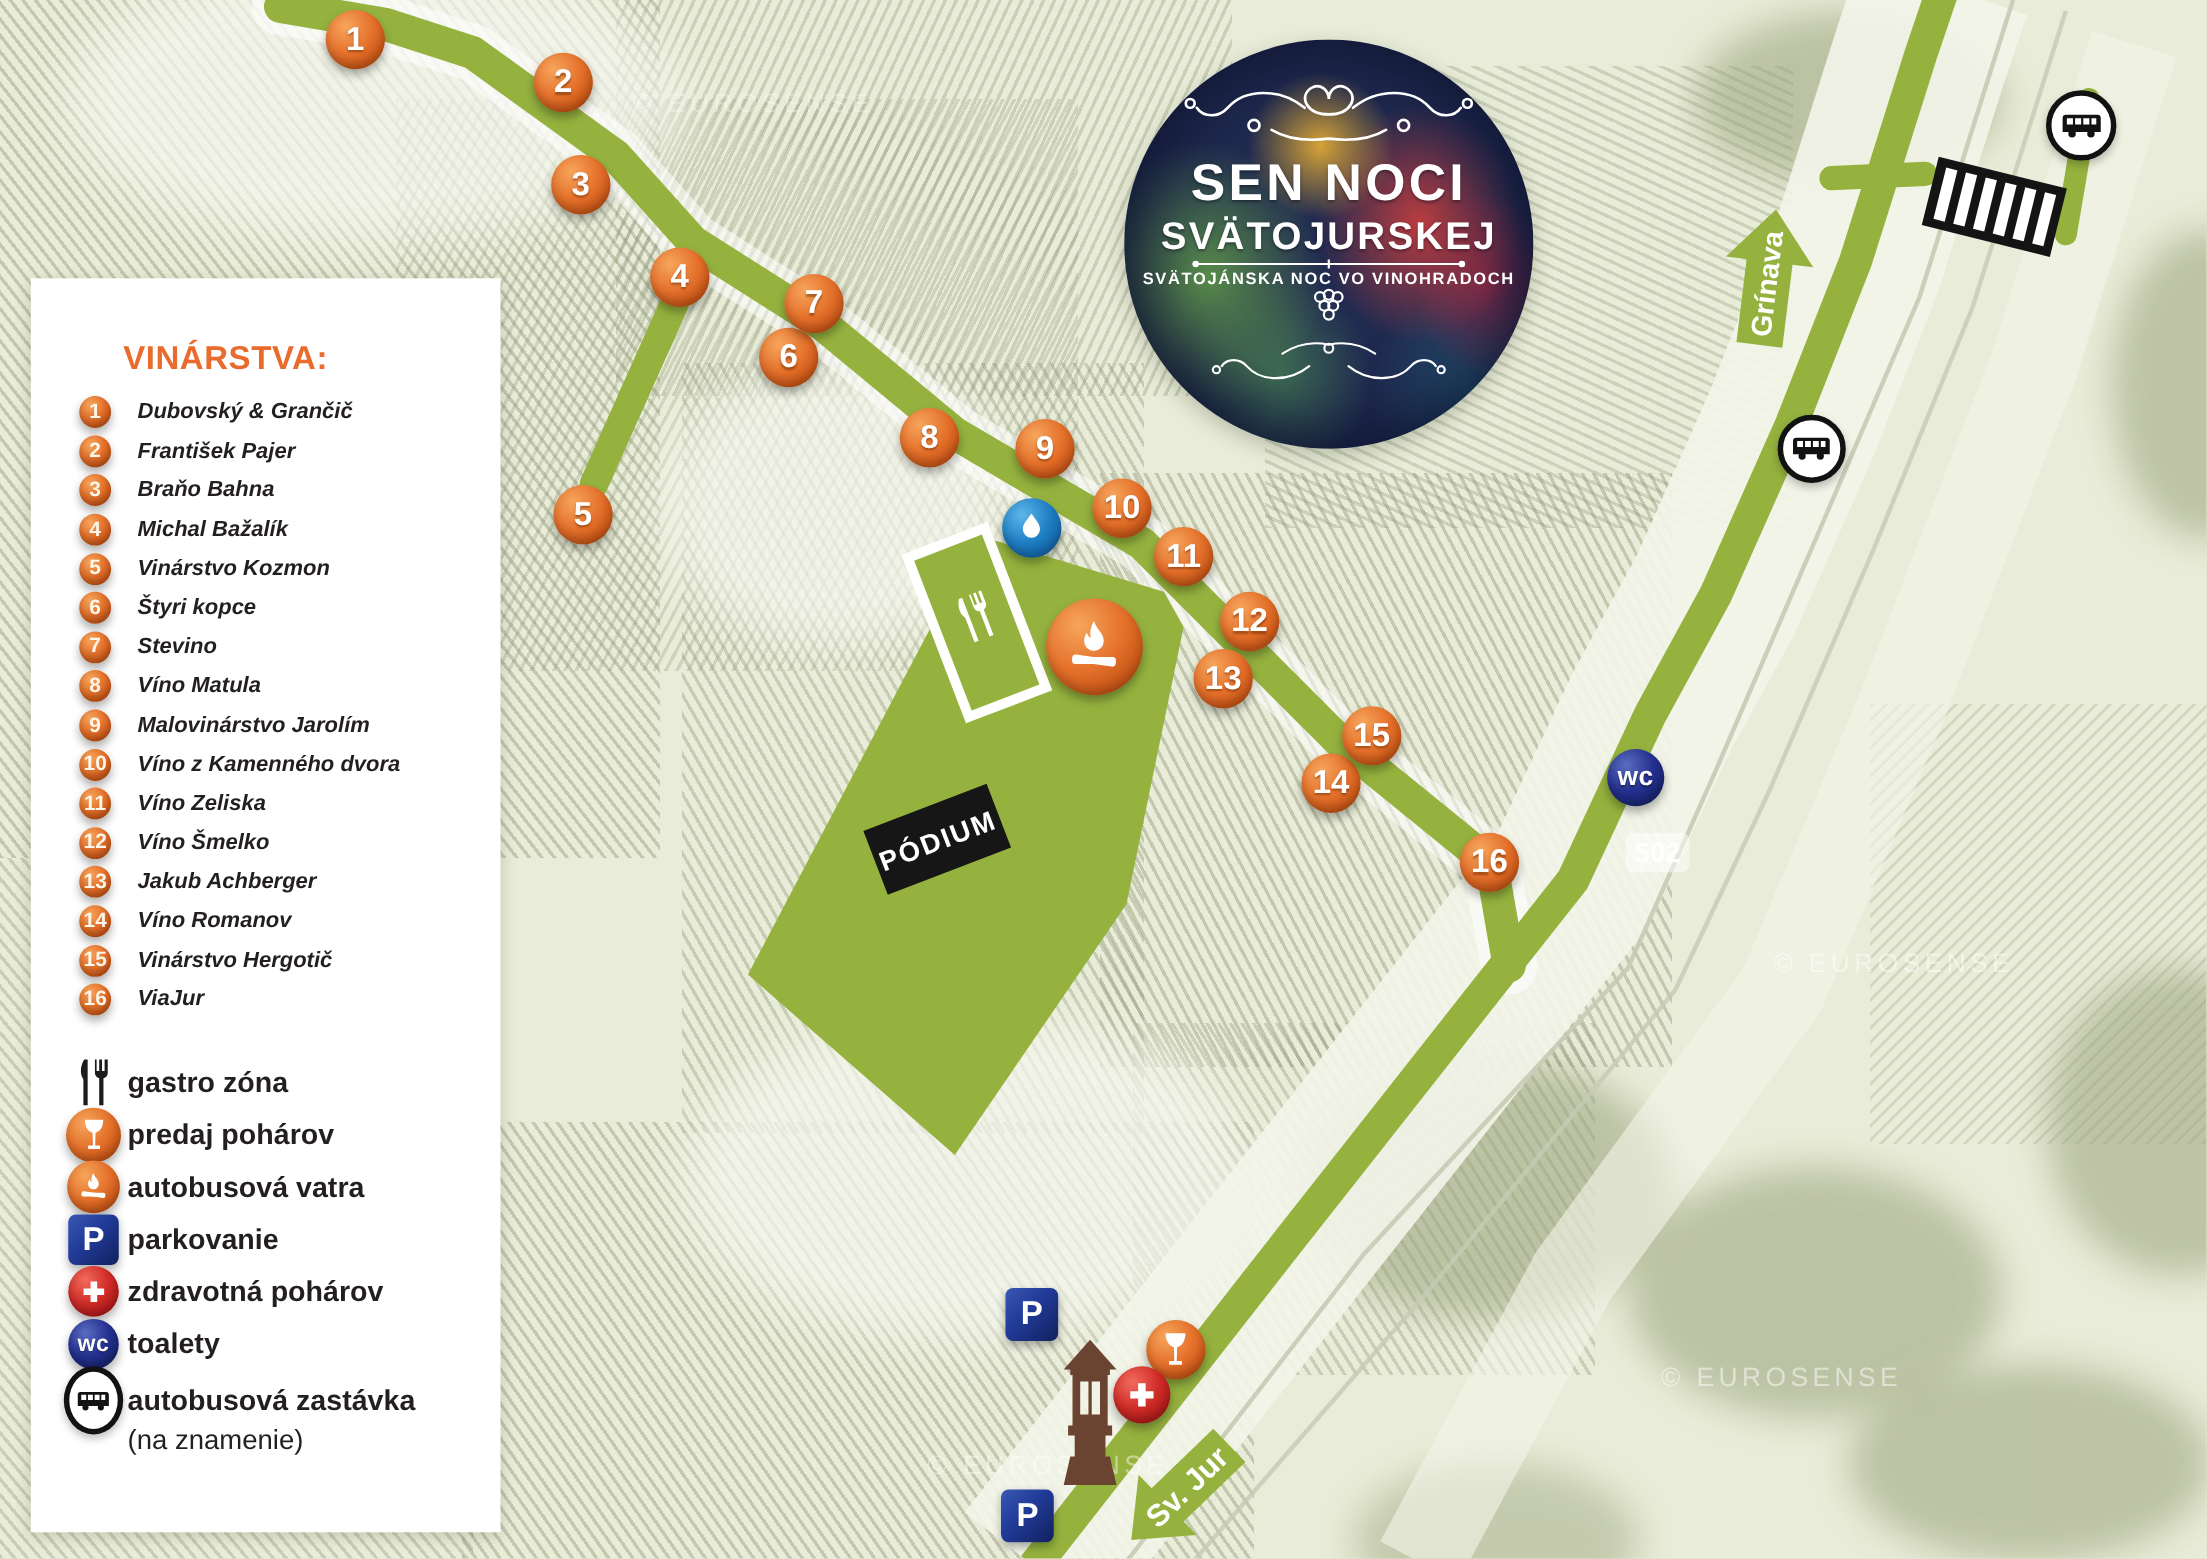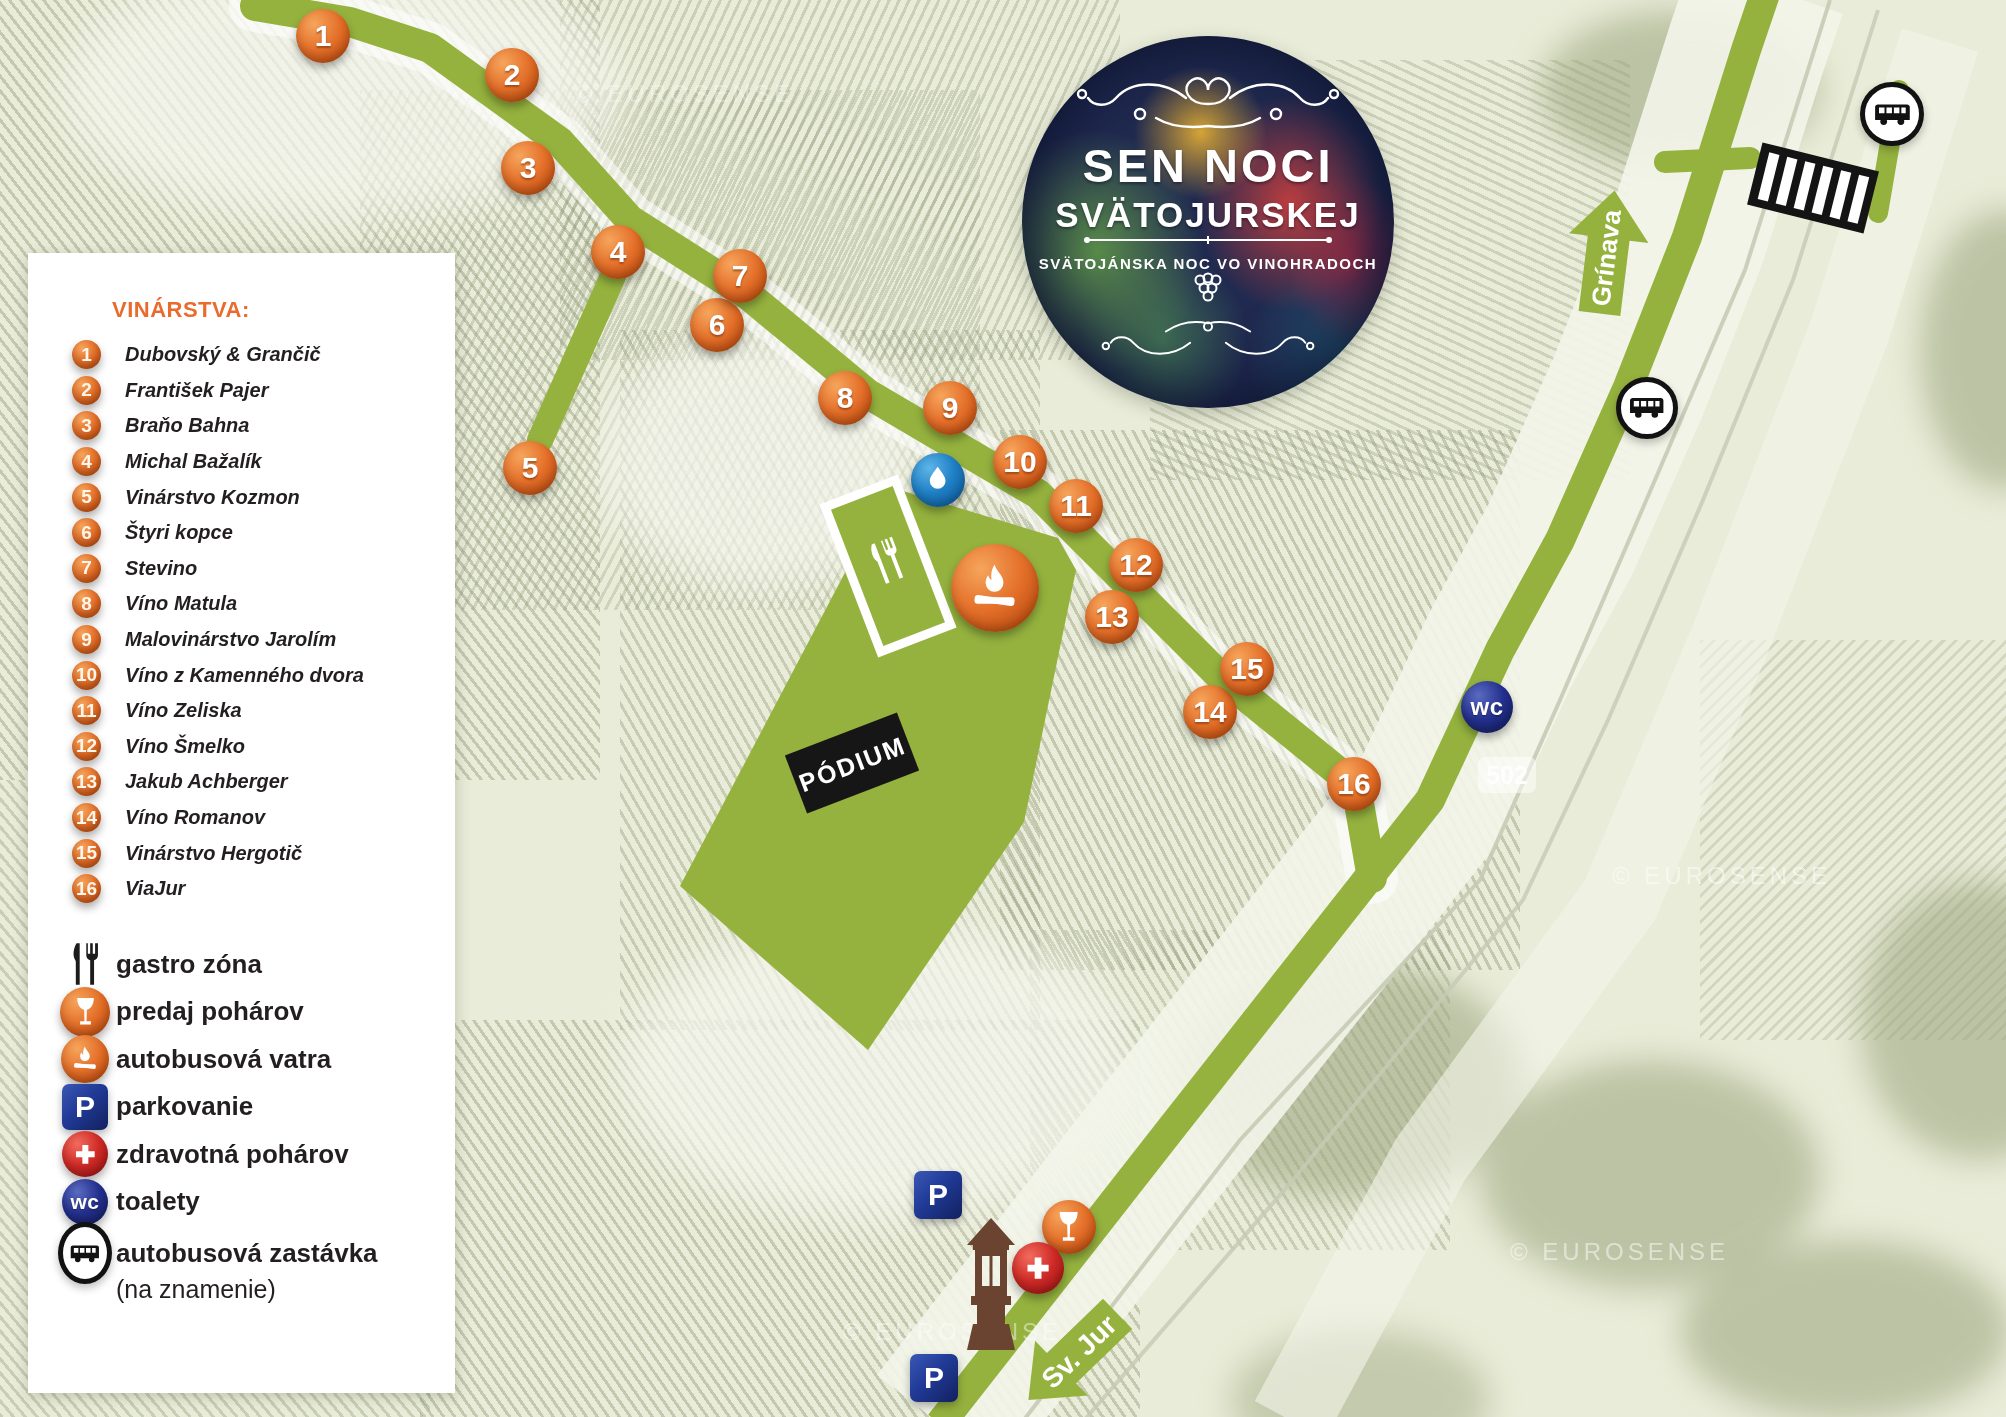--- a/index.html
+++ b/index.html
@@ -29,21 +29,21 @@
   .pbox{background:linear-gradient(135deg,#3a58b5 0%,#203a96 45%,#12205e 100%);
     border-radius:7px;color:#fff;font-weight:bold;font-size:30px;display:flex;
     align-items:center;justify-content:center;box-shadow:0 4px 8px rgba(0,0,0,.3);}
   .buscircle{background:#fff;border:5px solid #121212;border-radius:50%;
     box-shadow:0 4px 8px rgba(0,0,0,.25);display:flex;align-items:center;justify-content:center;}
   .buscircle svg{width:72%;height:72%;fill:#121212;}
   
   .panel{position:absolute;left:28px;top:253px;width:427px;height:1140px;background:#fff;
     z-index:4;box-shadow:0 3px 14px rgba(60,70,40,.25);box-sizing:border-box;
     padding:44px 10px 0 30px;color:#231f20;}
-  .ptitle{font-size:22px;font-weight:bold;letter-spacing:.5px;margin:0 0 14px 54px;}
+  .ptitle{font-size:30px;font-weight:bold;letter-spacing:.5px;margin:12px 0 14px 54px;}
   .wrow{display:flex;align-items:center;height:35.6px;}
   .wnum{width:29px;height:29px;min-width:29px;color:#fdf6ea;font-weight:bold;font-size:19px;
     margin-left:14px;}
   .wname{font-size:20px;font-weight:bold;margin-left:24px;white-space:nowrap;font-style:italic;}
   .services{margin-top:34px;}
   .srow{display:flex;align-items:center;height:47.5px;}
   .sic{width:54px;min-width:54px;display:flex;align-items:center;justify-content:center;}
   .slabel{font-size:26px;font-weight:bold;margin-left:4px;white-space:nowrap;}
   .ssub{font-size:25px;font-weight:normal;margin:-2px 0 0 58px;}
   .cutlery-black{width:34px;height:44px;fill:#1c1c1c;}
@@ -56,21 +56,21 @@
       radial-gradient(90px 120px at 88% 60%, rgba(170,40,70,.7), rgba(160,30,60,0) 70%),
       radial-gradient(150px 170px at 20% 58%, rgba(96,152,74,.9), rgba(60,120,60,0) 72%),
       radial-gradient(120px 130px at 38% 82%, rgba(70,125,85,.8), rgba(40,90,70,0) 70%),
       radial-gradient(130px 150px at 85% 85%, rgba(38,90,120,.8), rgba(30,70,100,0) 70%),
       #202a50;
     box-shadow:inset 0 0 70px rgba(8,12,36,.9), 0 6px 18px rgba(40,50,30,.25);}
   .logo .l1{font-size:47px;font-weight:bold;letter-spacing:3px;margin-top:2px;
     text-shadow:0 2px 3px rgba(0,0,20,.4);}
   .logo .l2{font-size:35px;font-weight:bold;letter-spacing:2px;margin-top:2px;
     text-shadow:0 2px 3px rgba(0,0,20,.4);}
-  .logo .sub{font-size:15px;font-weight:bold;letter-spacing:1.5px;margin-top:10px;}
+  .logo .sub{font-size:15px;font-weight:bold;letter-spacing:1.5px;}
   .flour{width:280px;height:74px;margin-top:26px;}
   .flourb{transform:scaleY(-1);margin-top:6px;}
   .orn{stroke:#fff;stroke-width:2.4;fill:none;stroke-linecap:round;}
 </style>
 </head>
 <body>
 
 <svg width="0" height="0" style="position:absolute">
   <defs>
     <symbol id="ic-wine" viewBox="0 0 24 28">

